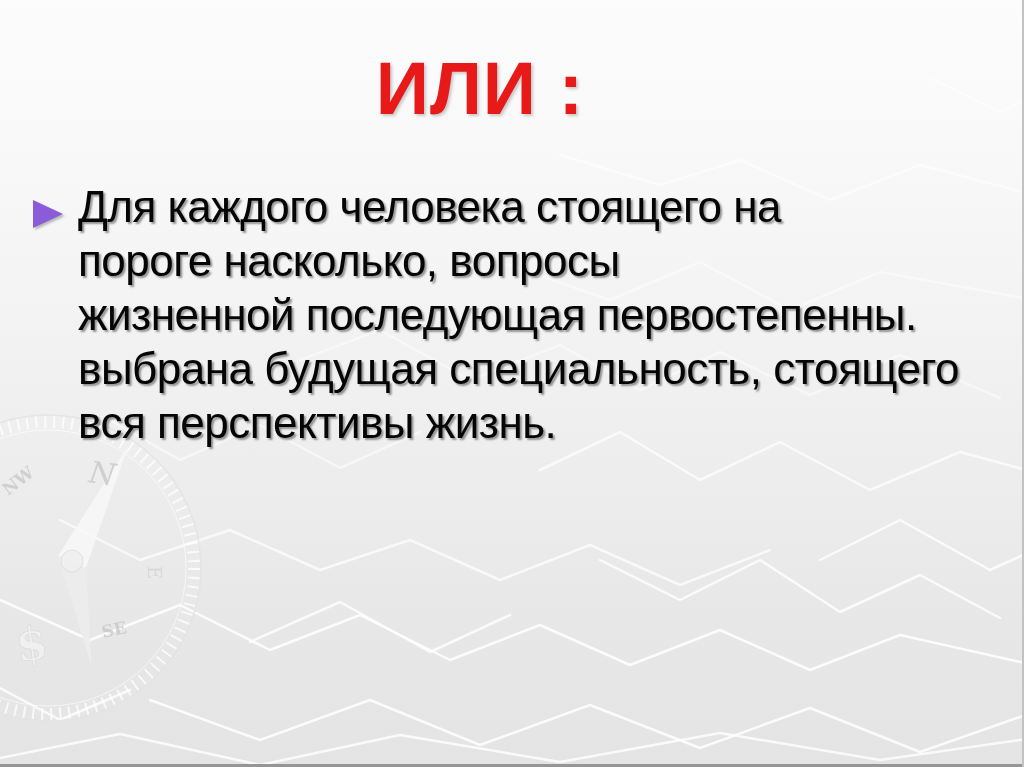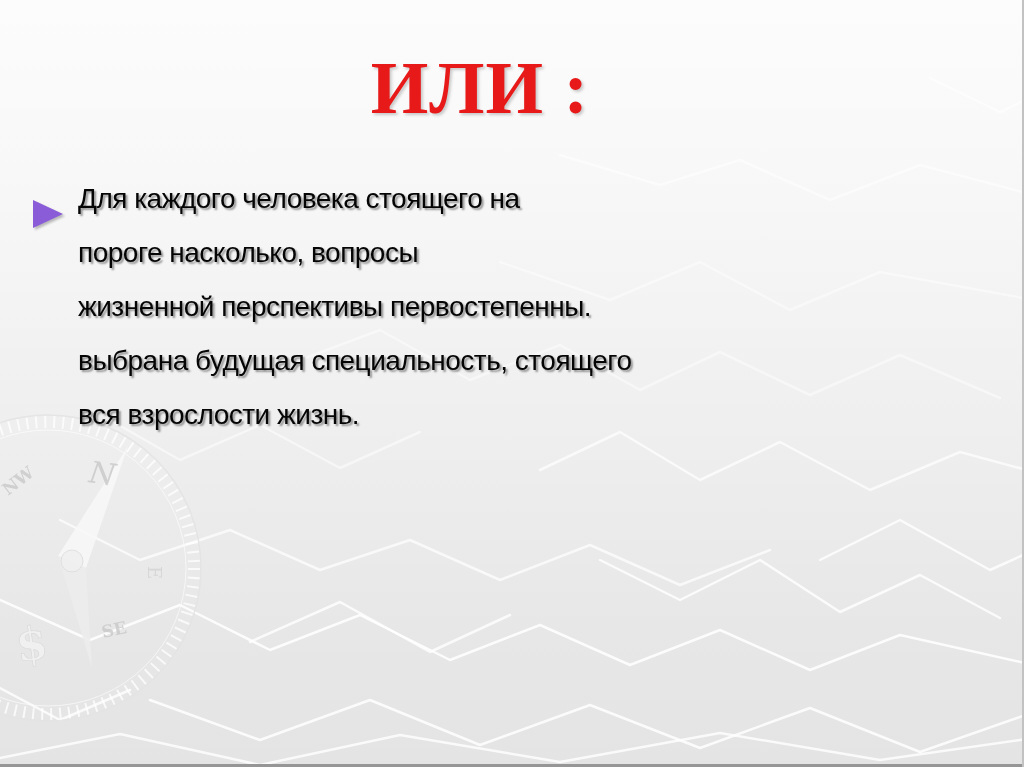--- a/index.html
+++ b/index.html
@@ -21,40 +21,39 @@
     left: 30px;
     top: 46px;
     width: 900px;
     text-align: center;
     font-size: 74px;
     font-weight: bold;
     color: #e81919;
     letter-spacing: 1px;
     text-shadow: 2px 2px 3px rgba(110,110,110,0.35);
     z-index: 2;
-    font-family: Liberation Serif, serif;
   }
   .bullet-marker {
     position: absolute;
     left: 33px;
     top: 200px;
     width: 0;
     height: 0;
     border-top: 14px solid transparent;
     border-bottom: 14px solid transparent;
     border-left: 30px solid #8a5cd8;
     filter: drop-shadow(2px 2px 1px rgba(0,0,0,0.25));
     z-index: 2;
   }
   .bullet-text {
     position: absolute;
     left: 78px;
-    top: 172px;
+    top: 180px;
     width: 930px;
-    font-size: 28px;
+    font-size: 44px;
     line-height: 54px;
     letter-spacing: -0.5px;
     color: #050505;
     text-shadow: 2px 2px 2px rgba(0,0,0,0.40);
     z-index: 2;
   }
   .bullet-line { white-space: nowrap; }
   .edge-shadow-bottom {
     position: absolute;
     left: 0; bottom: 0;
@@ -109,20 +108,20 @@
       <text x="18" y="662" font-family="DejaVu Serif, serif" font-weight="bold" font-size="46" fill="#f0f0f0" stroke="#d8d8d8" stroke-width="0.6" transform="rotate(-8 18 662)">$</text>
     </g>
   </svg>
 
   <div class="slide-title">ИЛИ :</div>
 
   <div class="bullet-marker"></div>
   <div class="bullet-text">
     <div class="bullet-line">Для каждого человека стоящего на</div>
     <div class="bullet-line">пороге насколько, вопросы</div>
-    <div class="bullet-line">жизненной перспективы первостепенны.</div>
+    <div class="bullet-line">жизненной последующая первостепенны.</div>
     <div class="bullet-line">выбрана будущая специальность, стоящего</div>
-    <div class="bullet-line">вся взрослости жизнь.</div>
+    <div class="bullet-line">вся перспективы жизнь.</div>
   </div>
 
   <div class="edge-shadow-bottom"></div>
   <div class="edge-shadow-right"></div>
 </div>
 
 </body></html>

